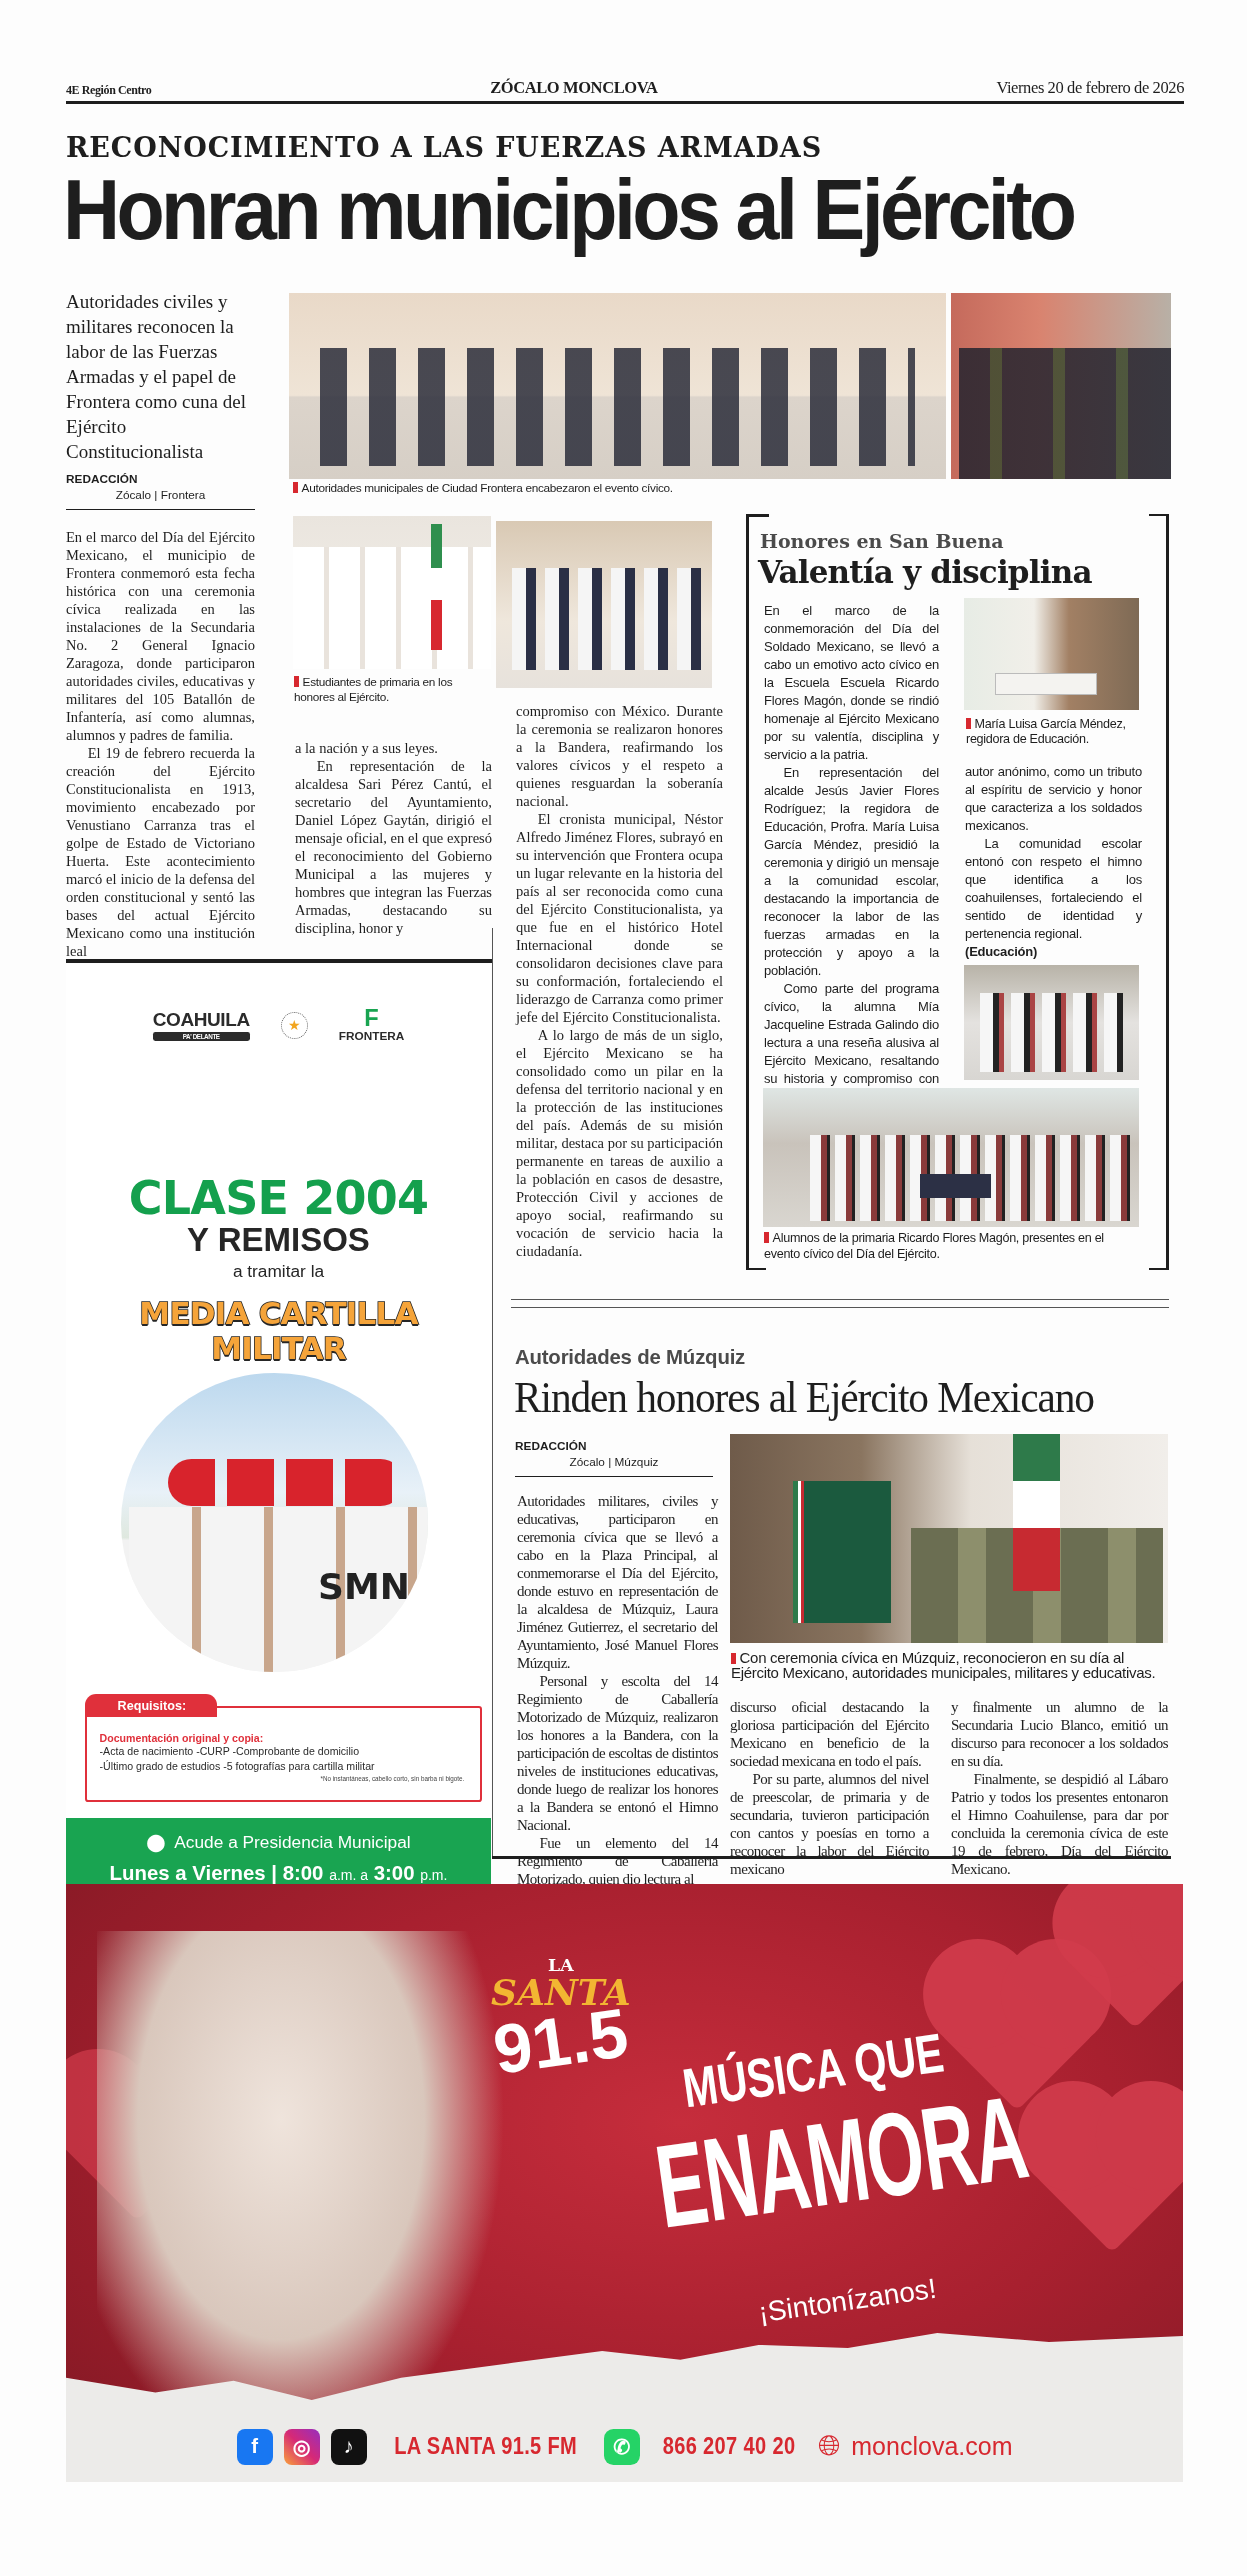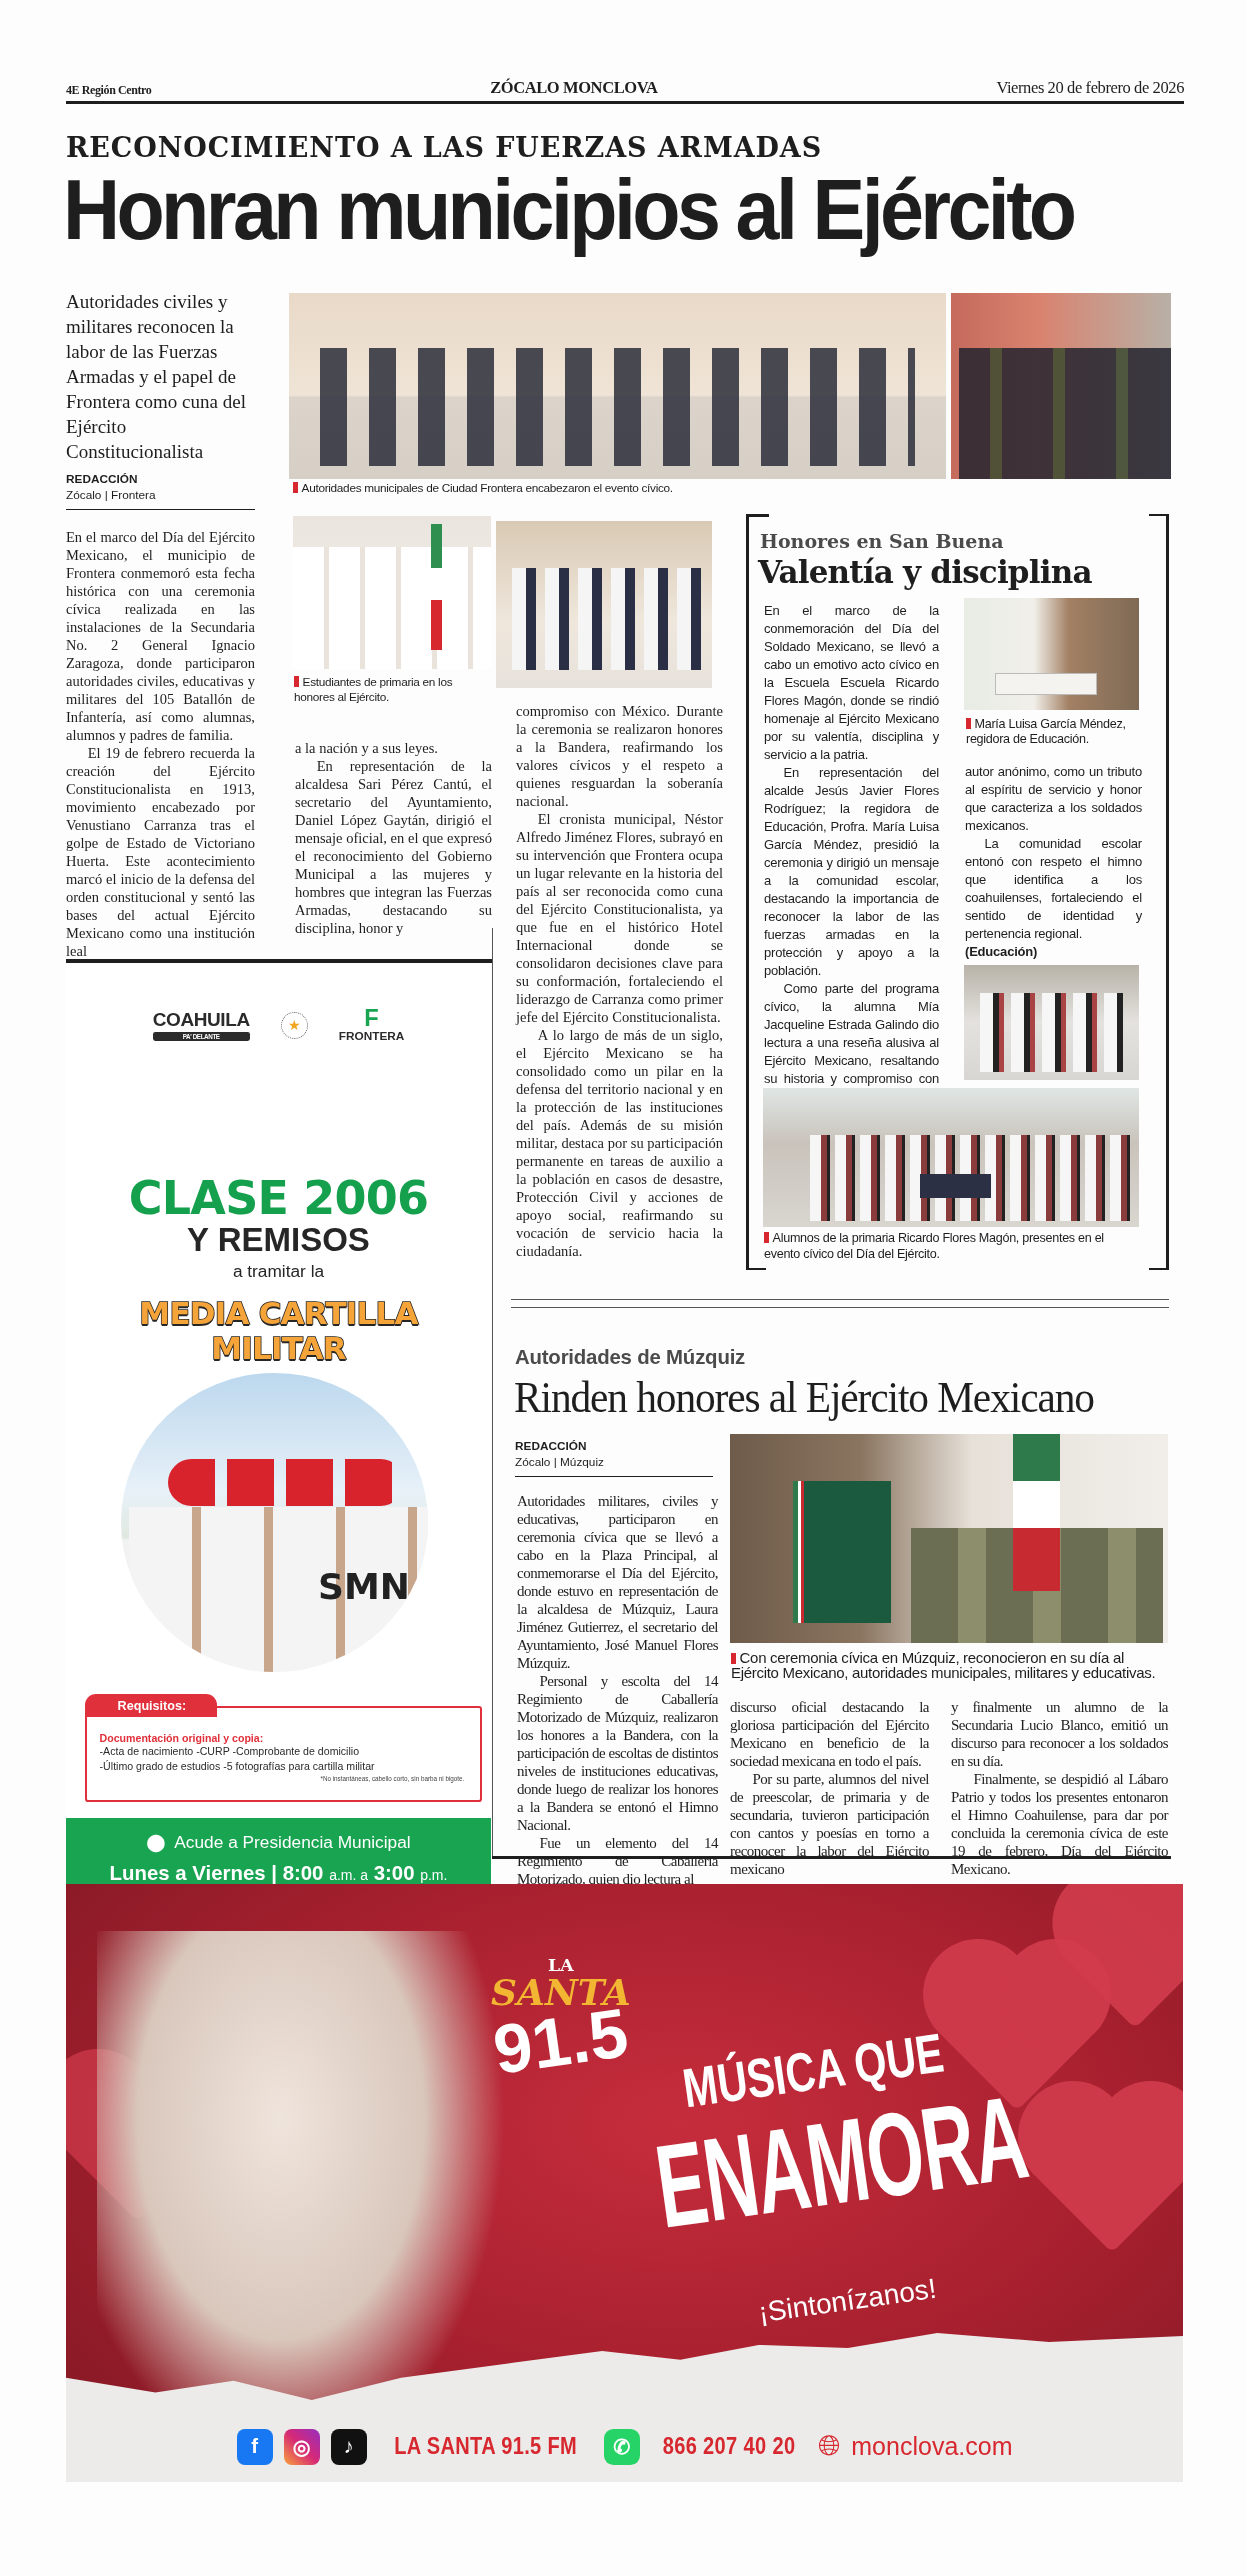--- a/index.html
+++ b/index.html
@@ -12,21 +12,21 @@
   .folio .l { font-weight: bold; font-size: 12px; letter-spacing: -0.4px; text-align: right; }
   .folio .c { font-weight: bold; font-size: 16.5px; letter-spacing: -0.4px; }
   .folio .r { font-size: 16.5px; letter-spacing: -0.4px; }
 
   .kicker { left: 66px; top: 132px; font-weight: bold; font-size: 27px; letter-spacing: 0.9px; font-family: "DejaVu Serif", serif; }
   .headline { left: 63px; top: 167px; font-family: "Liberation Sans", sans-serif; font-weight: bold; font-size: 85px; letter-spacing: -3.9px; transform: scaleX(0.93); transform-origin: left top; line-height: 1; white-space: nowrap; }
 
   .deck { left: 66px; top: 289px; width: 189px; font-size: 19px; line-height: 25px; }
   .byline { font-family: "Liberation Sans", sans-serif; }
   .byline .who { font-weight: bold; font-size: 11.8px; }
-  .byline .where { font-size: 11.8px; margin-top: 2.4px; }
+  .byline .where { font-size: 11.8px; margin-top: 2.4px; text-align: center; }
   .byline-rule { border-bottom: 1.2px solid #1e1e1e; padding-bottom: 6.3px; }
 
   .photo { background: #ccc; overflow: hidden; position: absolute; }
   .caption { font-family: "Liberation Sans", sans-serif; font-size: 11.8px; line-height: 15px; letter-spacing: -0.3px; }
   .caption .mark { display: inline-block; width: 4.7px; height: 11px; background: #d7282f; margin-right: 3.9px; vertical-align: -0.8px; }
 
   .body { font-size: 14.5px; line-height: 18px; text-align: justify; hyphens: auto; }
   .body p { text-indent: 0; }
   .body p + p { text-indent: 1.5em; }
   .body.cn { font-family: "Liberation Sans", "DejaVu Sans", sans-serif; font-size: 13px; line-height: 18px; letter-spacing: -0.2px; }
@@ -211,21 +211,21 @@
 </div>
 <div class="abs mz-bottom"></div>
 
 <div class="abs ad-rule"></div>
 <div class="abs ad1">
   <div class="logos">
     <div class="coah"><span>COAHUILA</span><small>PA' DELANTE</small></div>
     <div class="seal">★</div>
     <div class="front"><span class="f">F</span><span>FRONTERA</span></div>
   </div>
-  <div class="clase">CLASE 2006</div>
+  <div class="clase">CLASE 2004</div>
   <div class="remisos">Y REMISOS</div>
   <div class="tram">a tramitar la</div>
   <div class="mcm">
     <div>MEDIA CARTILLA</div>
     <div>MILITAR</div>
   </div>
   <div class="circle">
     <div style="position:absolute; left:47px; top:86px; width:236px; height:47px; background: repeating-linear-gradient(90deg, #d8232c 0 47px, rgba(0,0,0,0) 47px 59px); border-radius: 23.6px;"></div>
     <div style="position:absolute; left:7.9px; top:134px; width:299px; height:165px; background: repeating-linear-gradient(90deg, #f4f4f4 0 63px, #c8a68c 63px 72px);"></div>
     <div style="position:absolute; left:197px; top:193px; font-family:'DejaVu Sans',sans-serif; font-weight:bold; font-size:36px; color:#222;">SMN</div>

